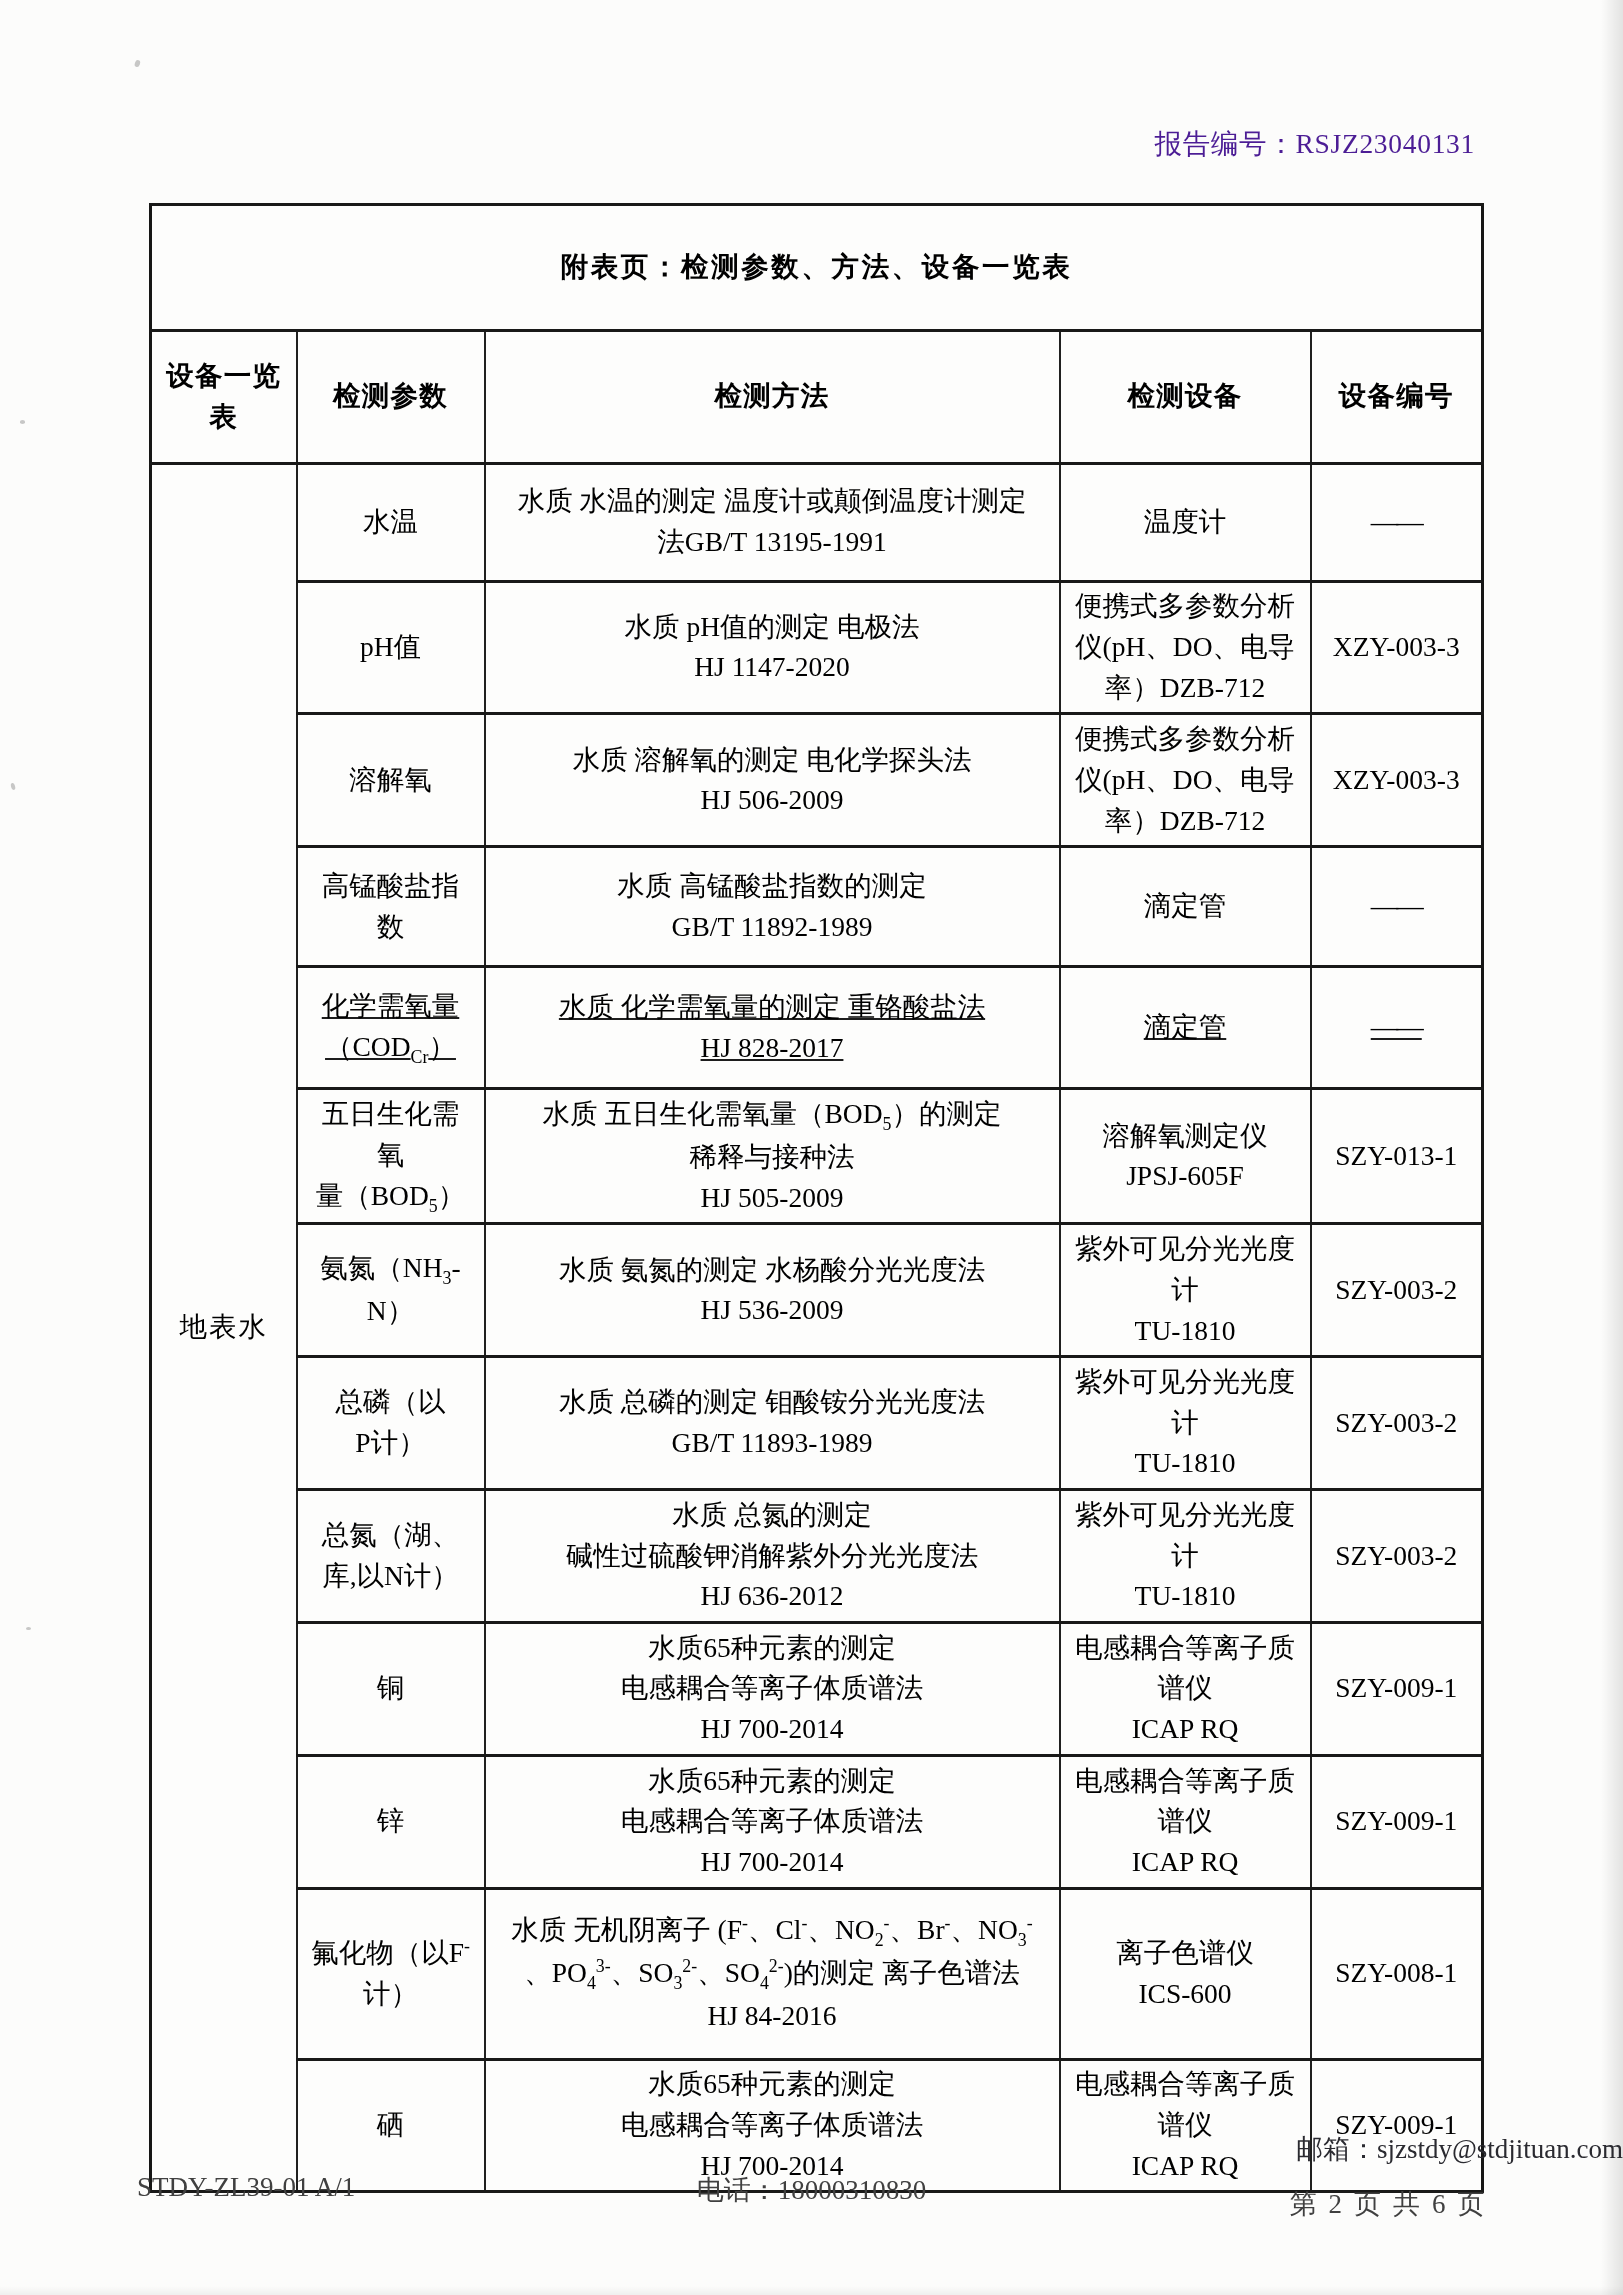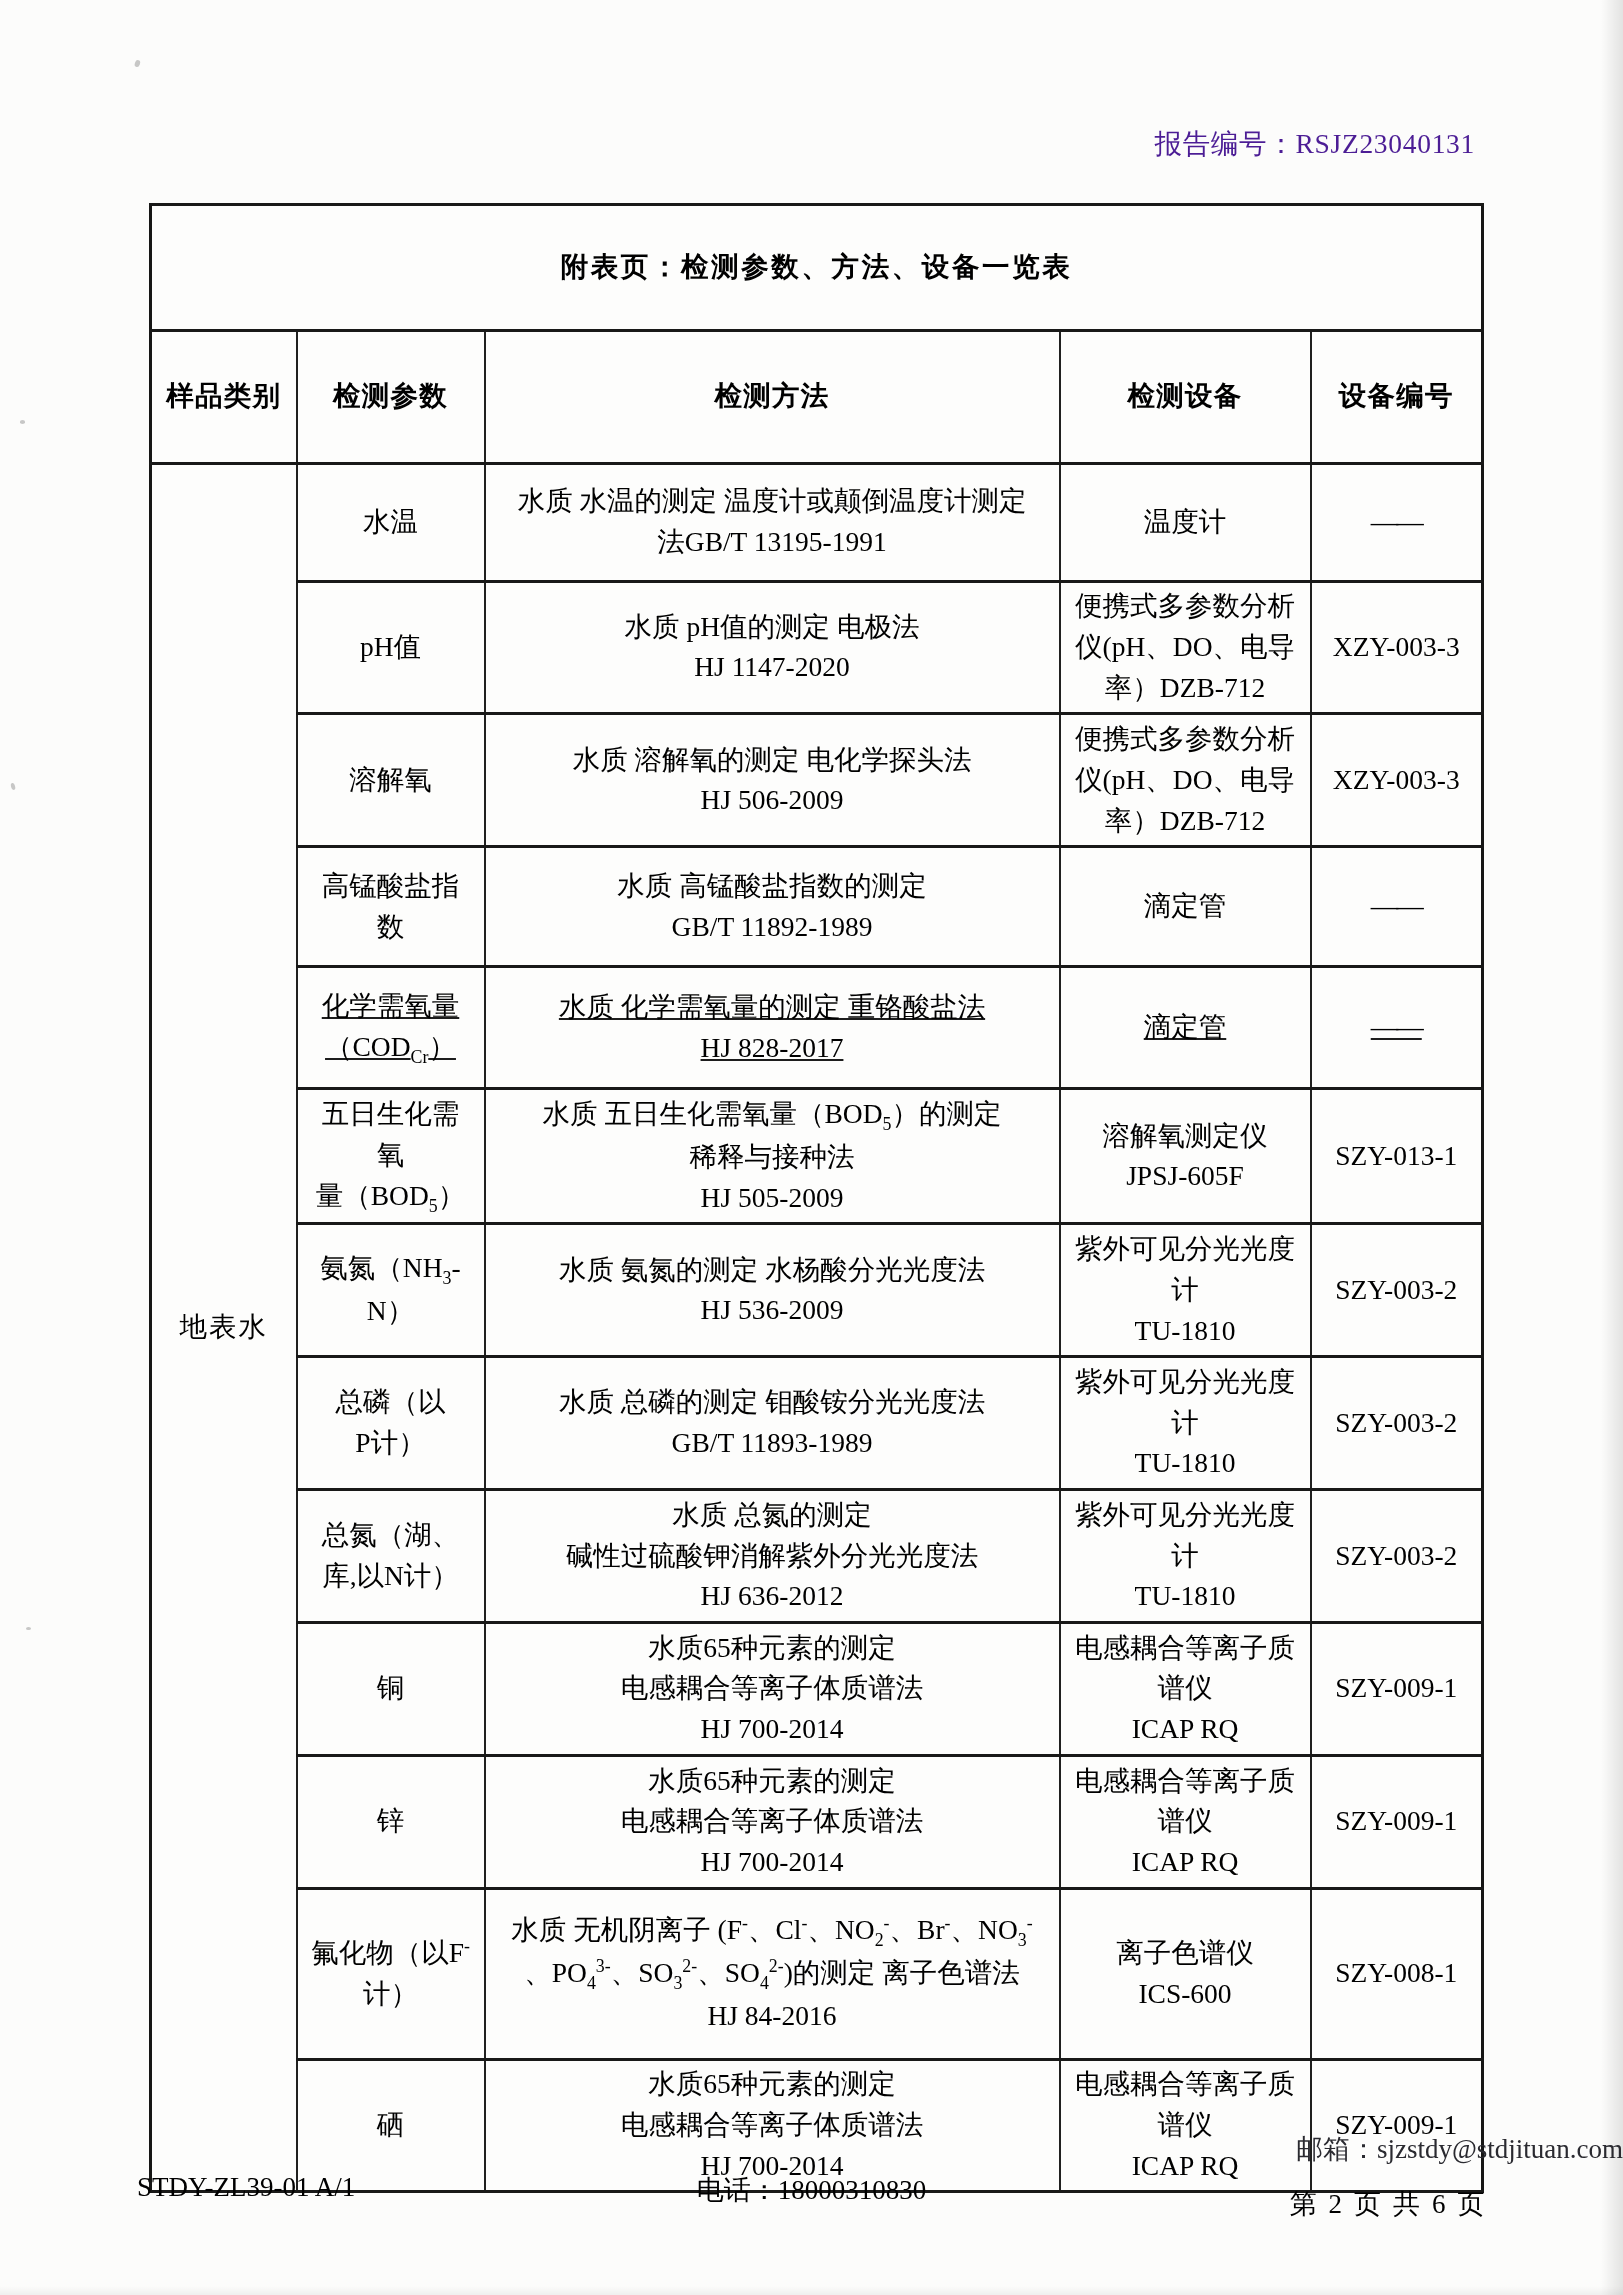--- a/index.html
+++ b/index.html
@@ -71,21 +71,21 @@
   sub{font-size:65%;}
   sup{font-size:65%;}
   .dash{letter-spacing:-2px;}
 
   .footer-email{
     position:absolute;top:2131px;left:0;width:100%;
     text-align:right;font-size:27px;color:#2a2a30;
   }
   .footer-line{
     position:absolute;top:2172px;left:0;width:100%;height:39px;
-    font-size:27px;color:#000000;
+    font-size:27px;color:#404040;
   }
   .footer-doc{position:absolute;left:137px;top:0;white-space:nowrap;}
   .footer-phone{position:absolute;left:50%;transform:translateX(-50%);top:0;white-space:nowrap;}
   .footer-page{position:absolute;right:136px;top:14px;white-space:nowrap;letter-spacing:2.6px;margin-left:10px;}
 </style>
 </head>
 <body>
 
 <div class="scan-edge-right"></div>
 <div class="scan-edge-bottom"></div>
@@ -102,21 +102,21 @@
     <col style="width:188px">
     <col style="width:575px">
     <col style="width:251px">
     <col style="width:172px">
   </colgroup>
   <thead>
     <tr>
       <td class="title-cell" colspan="5">附表页：检测参数、方法、设备一览表</td>
     </tr>
     <tr>
-      <th class="hdr">样品类别</th>
+      <th class="hdr">设备一览表</th>
       <th class="hdr">检测参数</th>
       <th class="hdr">检测方法</th>
       <th class="hdr">检测设备</th>
       <th class="hdr">设备编号</th>
     </tr>
   </thead>
   <tbody>
       <tr style="height: 118px;">
     <td rowspan="13" class="cat-cell">地表水</td>
         <td class="param-cell">水温</td>

